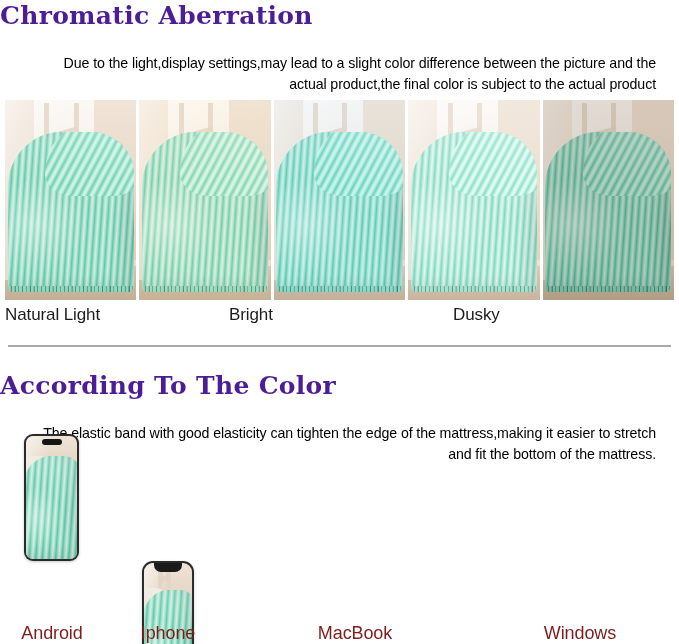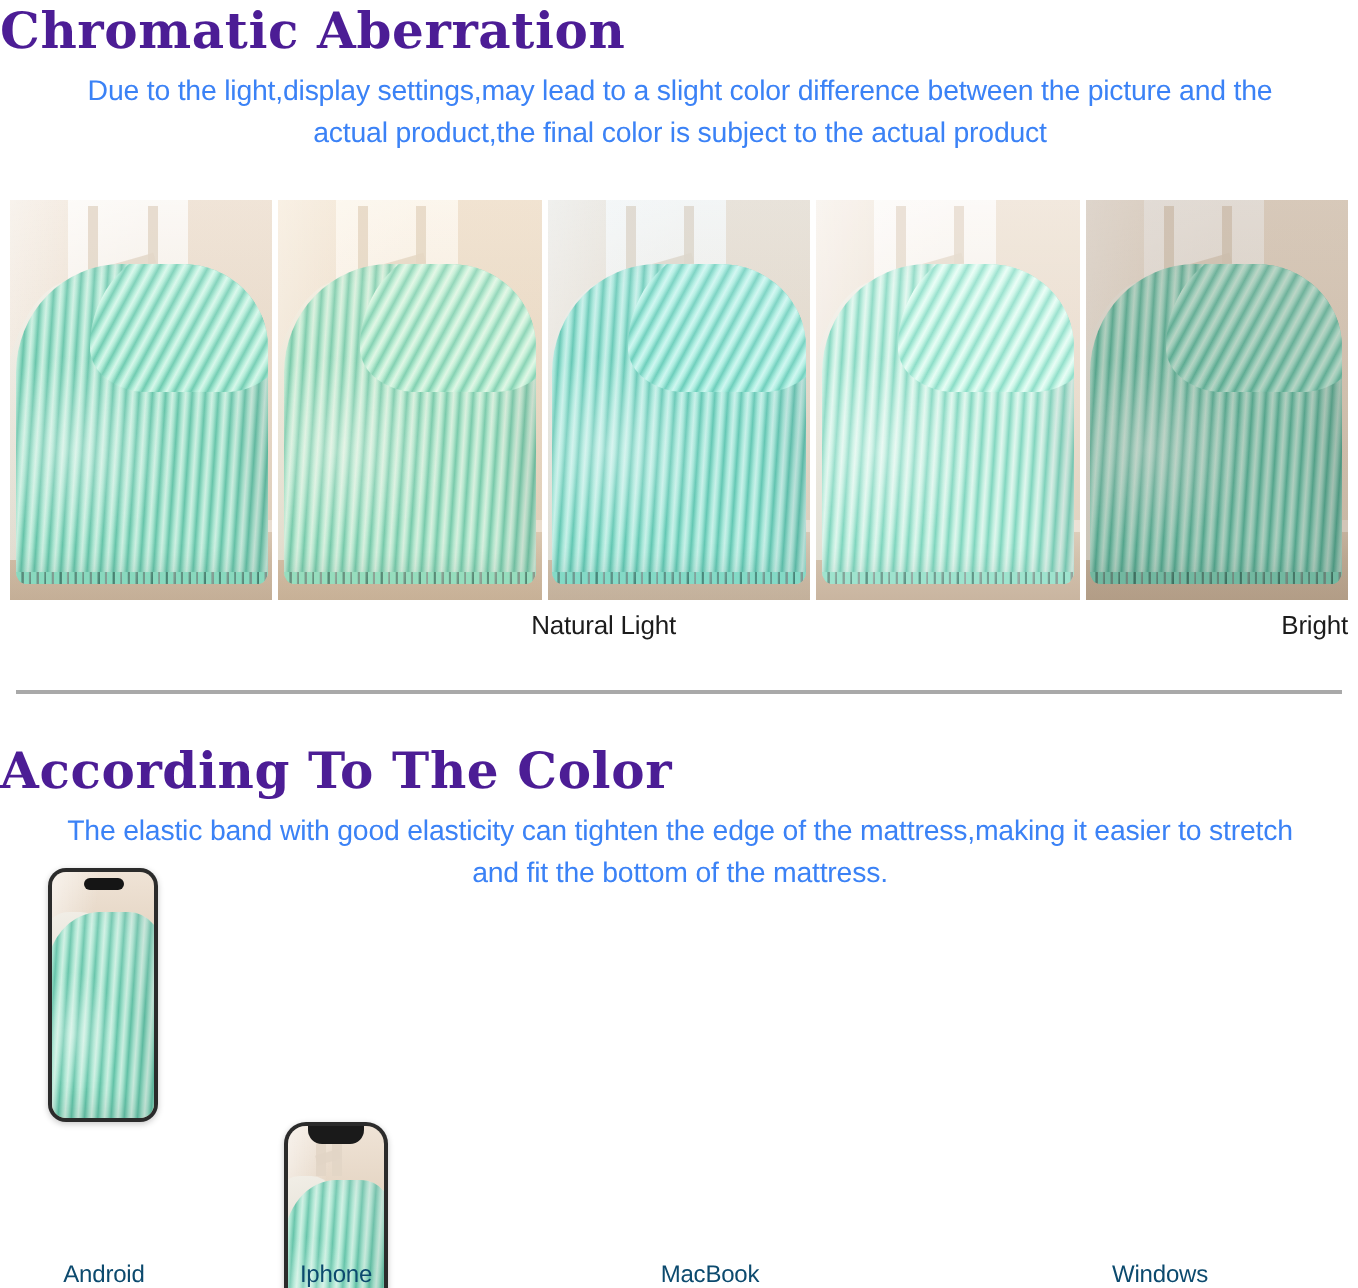--- a/index.html
+++ b/index.html
@@ -23,24 +23,24 @@
     font-size: 25px;
     text-align: left;
     letter-spacing: 0.3px;
     color: #4c1d95;
     margin: 0;
     line-height: 1.1;
   }
   .section-sub {
     font-family: "Liberation Sans", sans-serif;
     font-size: 14.2px;
-    text-align: center;
-    color: #3b82f6;
+    text-align: right;
+    color: #000000;
     line-height: 1.5;
-    margin: 0 auto;
+    margin: 17px auto;
     width: 630px;
     letter-spacing: -0.1px;
   }
 
   
   #aberration-title { position: absolute; left: 0; top: 2px; width: 679px; }
   #aberration-sub   { position: absolute; left: 24px; top: 36px; width: 632px; }
 
   
   #photo-strip {
@@ -149,22 +149,22 @@
   #photo-labels {
     position: absolute;
     left: 5px;
     top: 305px;
     width: 669px;
     display: flex;
     gap: 3px;
   }
   #photo-labels .lbl {
     flex: 1 1 0;
-    text-align: right;
-    font-size: 13px;
+    text-align: left;
+    font-size: 17px;
     color: #1c1c1c;
     letter-spacing: -0.1px;
   }
 
   
   #divider {
     position: absolute;
     left: 8px;
     top: 345px;
     width: 663px;
@@ -185,22 +185,22 @@
     height: 174px;
   }
   .device {
     position: absolute;
     bottom: 40px;
   }
   .device-label {
     position: absolute;
     bottom: 0;
     text-align: center;
-    font-size: 12px;
-    color: #0c4a6e;
+    font-size: 18px;
+    color: #7f1d1d;
     letter-spacing: -0.1px;
   }
 
   
   .phone {
     position: relative;
     border-radius: 9px;
     background: #2b2b2b;
     padding: 2px;
     box-sizing: border-box;
@@ -336,20 +336,21 @@
       </div>
       <div class="tint" style="background:linear-gradient(180deg, rgba(120,96,72,.20), rgba(90,72,56,.16));"></div>
     </div>
   </div>
 
 </div>
 
 <div id="photo-labels">
   <div class="lbl">Natural Light</div>
   <div class="lbl">Bright</div>
+  <div class="lbl">Dusky</div>
 </div>
 
 <div id="divider"></div>
 
 <h1 id="color-title" class="section-title">According To The Color</h1>
 
 <p id="color-sub" class="section-sub">The elastic band with good elasticity can tighten the edge of the mattress,making it easier to stretch and fit the bottom of the mattress.</p>
 
 <div id="device-row">
 

